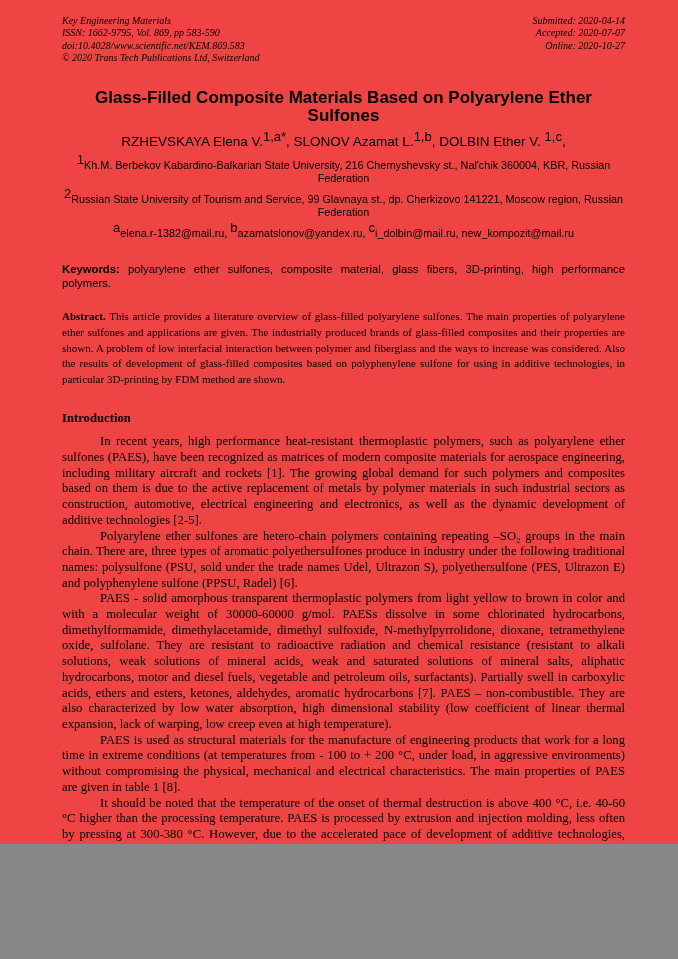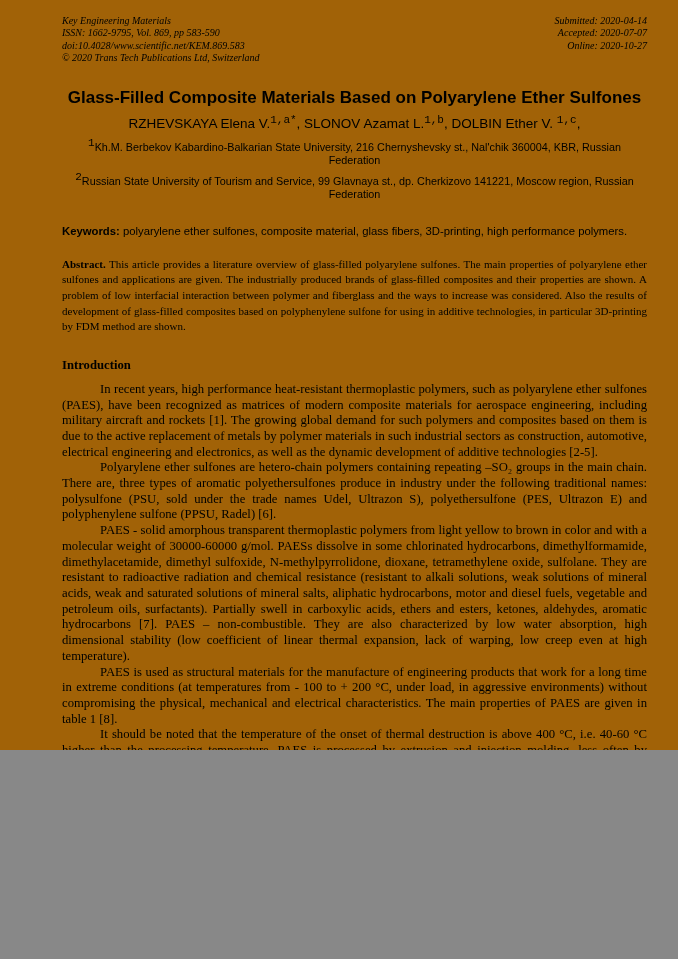--- a/index.html
+++ b/index.html
@@ -1,35 +1,35 @@
 <!DOCTYPE html>
 <html><head>
 <meta charset="utf-8">
 <style>
   html,body{margin:0;padding:0;background:#888;}
   .page{
-    width:678px;height:750px;background:#a16207;color:#000;
-    box-sizing:border-box;padding:15px 31px 0 62px;overflow:hidden;
+    width:678px;height:844px;background:#ef4444;color:#000;
+    box-sizing:border-box;padding:15px 53px 0 62px;overflow:hidden;
     font-family:"Liberation Serif","DejaVu Serif",serif;
     margin:0 auto;position:relative;
   }
   
   .hdr{display:flex;justify-content:space-between;align-items:flex-start;
     font-style:italic;font-size:10px;line-height:12.4px;}
   .hdr-left div{white-space:nowrap;}
   .hdr-right{text-align:right;}
   .hdr-right div{white-space:nowrap;font-style:italic;}
   
   .title{margin-top:24px;text-align:center;
     font-family:"Liberation Sans","DejaVu Sans",sans-serif;
     font-weight:bold;font-size:17px;line-height:18px;}
   .authors{margin-top:7px;text-align:center;
     font-family:"Liberation Sans","DejaVu Sans",sans-serif;
     font-size:13.5px;line-height:20px;}
-  .authors sup,.affil sup,.emails sup{font-size:11px;font-family:Liberation Mono, monospace;}
+  .authors sup,.affil sup,.emails sup{font-size:13px;}
   .affil{margin-top:7px;text-align:center;
     font-family:"Liberation Sans","DejaVu Sans",sans-serif;
     font-size:10.8px;line-height:13.5px;}
   .emails{margin-top:7px;text-align:center;
     font-family:"Liberation Sans","DejaVu Sans",sans-serif;
     font-size:10.8px;line-height:13.5px;}
   
   .keywords{margin-top:22px;text-align:justify;
     font-family:"Liberation Sans","DejaVu Sans",sans-serif;
     font-size:11.3px;line-height:14px;}
@@ -66,20 +66,21 @@
   <div class="title">Glass-Filled Composite Materials Based on Polyarylene Ether Sulfones</div>
 
   <div class="authors">
     <div><span>RZHEVSKAYA Elena V.</span><sup>1,a*</sup><span>, </span><span>SLONOV Azamat L.</span><sup>1,b</sup><span>, </span><span>DOLBIN Ether V. </span><sup>1,c</sup><span>,</span></div>
   </div>
 
   <div class="affil"><sup>1</sup><span>Kh.M. Berbekov Kabardino-Balkarian State University, 216 Chernyshevsky st., Nal'chik 360004, KBR, Russian Federation</span></div>
 
   <div class="affil"><sup>2</sup><span>Russian State University of Tourism and Service, 99 Glavnaya st., dp. Cherkizovo 141221, Moscow region, Russian Federation</span></div>
 
+  <div class="emails"><sup>a</sup><span>elena.r-1382@mail.ru</span><span>, </span><sup>b</sup><span>azamatslonov@yandex.ru</span><span>, </span><sup>c</sup><span>i_dolbin@mail.ru</span><span>, </span><sup></sup><span>new_kompozit@mail.ru</span><span></span></div>
 
   <div class="keywords"><b>Keywords:</b><span> polyarylene ether sulfones, composite material, glass fibers, 3D-printing, high performance polymers.</span></div>
 
   <div class="abstract"><b>Abstract.</b><span> This article provides a literature overview of glass-filled polyarylene sulfones. The main properties of polyarylene ether sulfones and applications are given. The industrially produced brands of glass-filled composites and their properties are shown. A problem of low interfacial interaction between polymer and fiberglass and the ways to increase was considered. Also the results of development of glass-filled composites based on polyphenylene sulfone for using in additive technologies, in particular 3D-printing by FDM method are shown.</span></div>
 
   <div class="section-head">Introduction</div>
 
   <p class="body-par">In recent years, high performance heat-resistant thermoplastic polymers, such as polyarylene ether sulfones (PAES), have been recognized as matrices of modern composite materials for aerospace engineering, including military aircraft and rockets [1]. The growing global demand for such polymers and composites based on them is due to the active replacement of metals by polymer materials in such industrial sectors as construction, automotive, electrical engineering and electronics, as well as the dynamic development of additive technologies [2-5].</p>
   <p class="body-par">Polyarylene ether sulfones are hetero-chain polymers containing repeating –SO₂ groups in the main chain. There are, three types of aromatic polyethersulfones produce in industry under the following traditional names: polysulfone (PSU, sold under the trade names Udel, Ultrazon S), polyethersulfone (PES, Ultrazon E) and polyphenylene sulfone (PPSU, Radel) [6].</p>
   <p class="body-par">PAES - solid amorphous transparent thermoplastic polymers from light yellow to brown in color and with a molecular weight of 30000-60000 g/mol. PAESs dissolve in some chlorinated hydrocarbons, dimethylformamide, dimethylacetamide, dimethyl sulfoxide, N-methylpyrrolidone, dioxane, tetramethylene oxide, sulfolane. They are resistant to radioactive radiation and chemical resistance (resistant to alkali solutions, weak solutions of mineral acids, weak and saturated solutions of mineral salts, aliphatic hydrocarbons, motor and diesel fuels, vegetable and petroleum oils, surfactants). Partially swell in carboxylic acids, ethers and esters, ketones, aldehydes, aromatic hydrocarbons [7]. PAES – non-combustible. They are also characterized by low water absorption, high dimensional stability (low coefficient of linear thermal expansion, lack of warping, low creep even at high temperature).</p>

